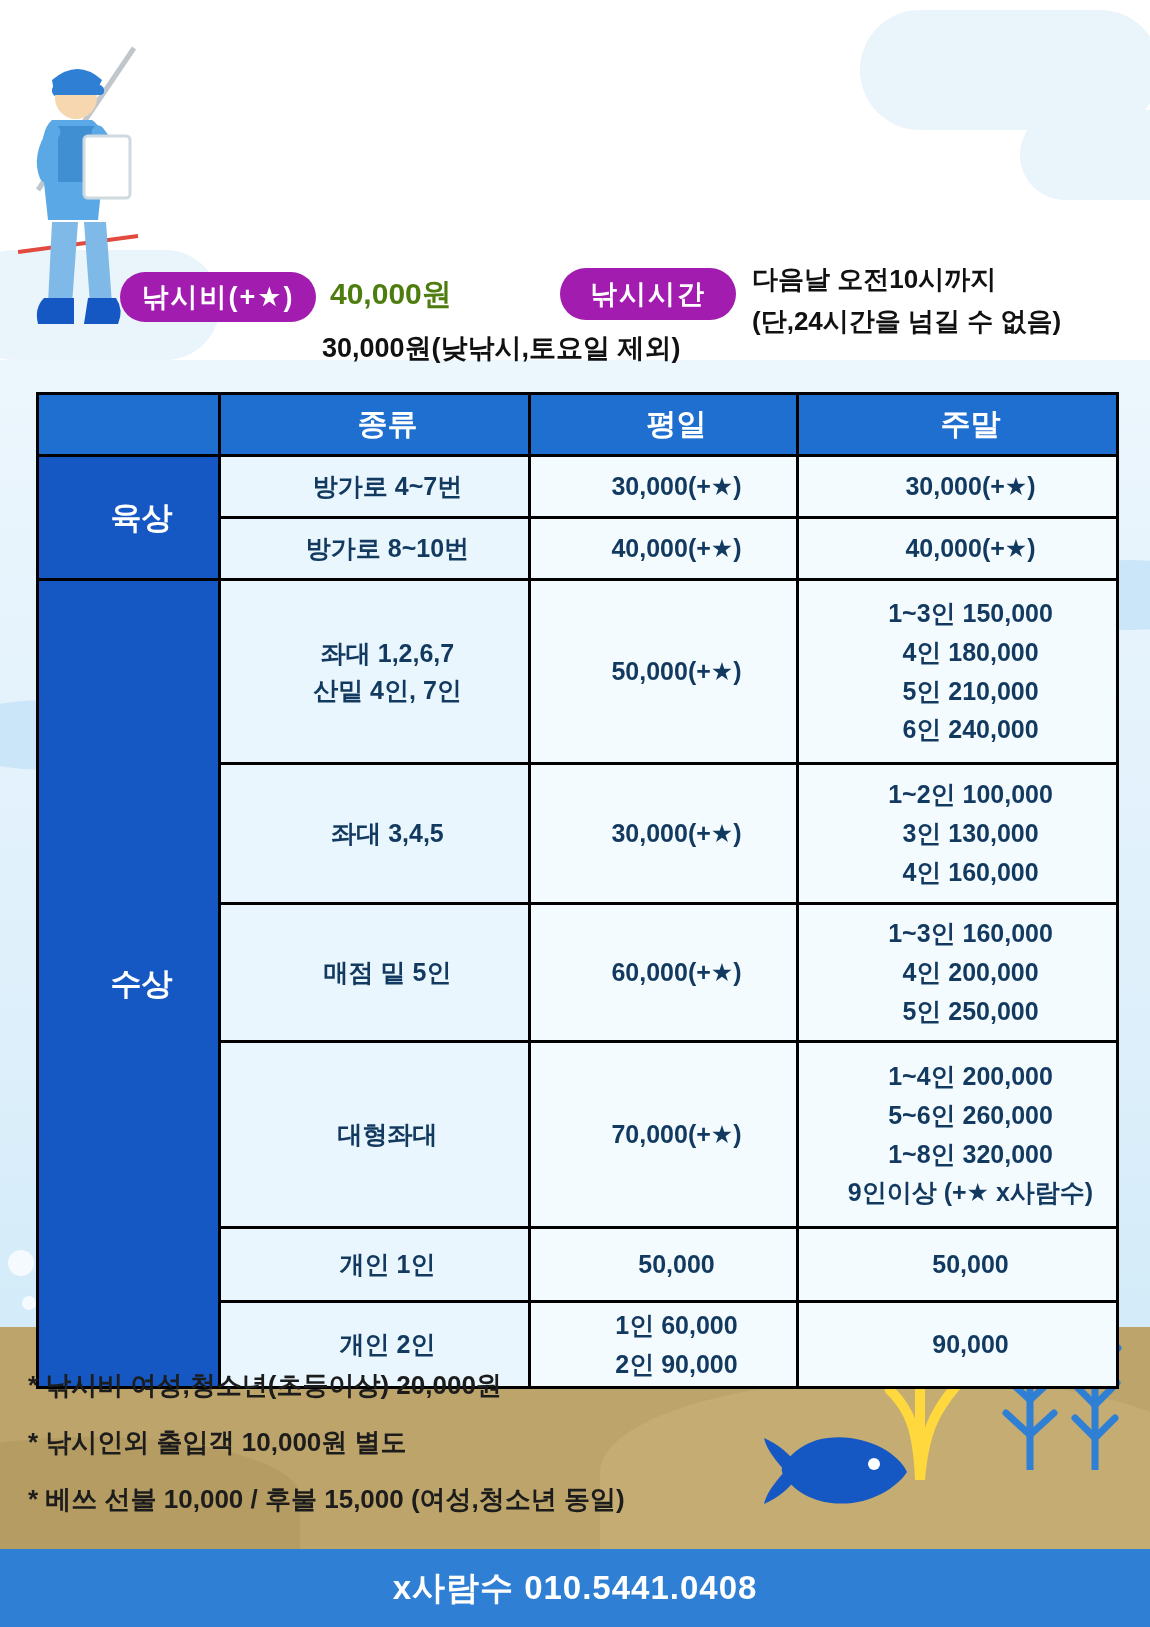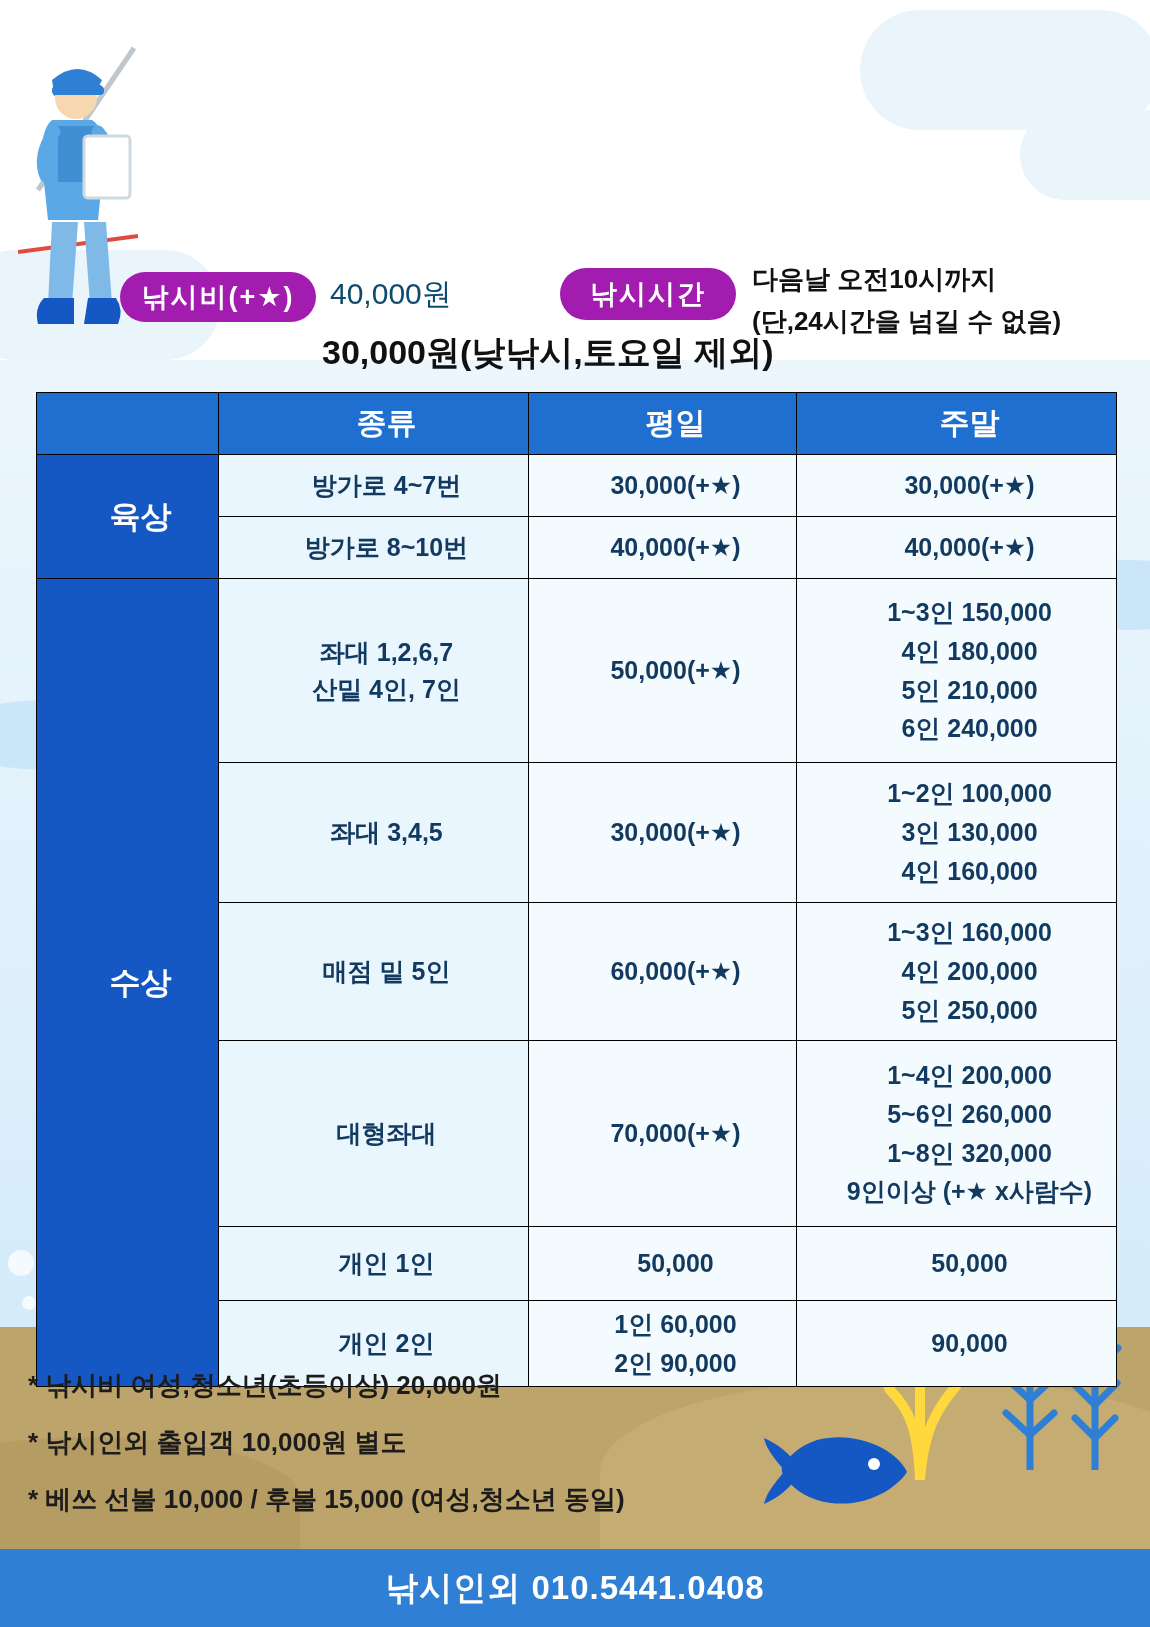--- a/index.html
+++ b/index.html
@@ -68,25 +68,25 @@
     border-radius: 40px;
     font-size: 27px; font-weight: 700;
     display: flex; align-items: center; justify-content: center;
     letter-spacing: 2px;
   }
   #pill-fee { left: 120px; top: 272px; width: 196px; height: 50px; }
   #pill-time { left: 560px; top: 268px; width: 176px; height: 52px; }
 
   .fee-main {
     position: absolute; left: 330px; top: 274px;
-    font-size: 30px; font-weight: 400; color: #0c4a6e;
+    font-size: 30px; font-weight: 700; color: #4d7c0f;
   }
   .fee-sub {
     position: absolute; left: 322px; top: 330px;
-    font-size: 34px; font-weight: 700; color: #111;
+    font-size: 27px; font-weight: 700; color: #111;
   }
   .time-l1 {
     position: absolute; left: 752px; top: 262px;
     font-size: 26px; font-weight: 600; color: #111;
   }
   .time-l2 {
     position: absolute; left: 752px; top: 304px;
     font-size: 26px; font-weight: 700; color: #111;
   }
 
@@ -95,21 +95,21 @@
 
   
   .table-wrap {
     position: absolute; left: 36px; top: 392px; width: 1080px;
   }
   table.price {
     border-collapse: collapse; width: 1080px;
     table-layout: fixed;
   }
   table.price th, table.price td {
-    border: 1px solid #000000;
+    border: 3px solid #000000;
     text-align: center;
     vertical-align: middle;
     padding-left: 26px;
   }
   thead th {
     background: #1f6fd0; color: #fff;
     font-size: 30px; font-weight: 800;
     height: 62px;
     border: 1px solid #1f6fd0;
   }
@@ -347,16 +347,16 @@
     </table>
   </div>
 
   <div class="notes">
     <div class="note">* 낚시비 여성,청소년(초등이상) 20,000원</div>
     <div class="note">* 낚시인외 출입객 10,000원 별도</div>
     <div class="note">* 베쓰 선불 10,000 / 후불 15,000 (여성,청소년 동일)</div>
   </div>
 
   <div class="footer-bar">
-    <span class="footer-text">낚시인외 010.5441.0408</span>
+    <span class="footer-text">x사람수 010.5441.0408</span>
   </div>
 
 </div>
 
 </body></html>

